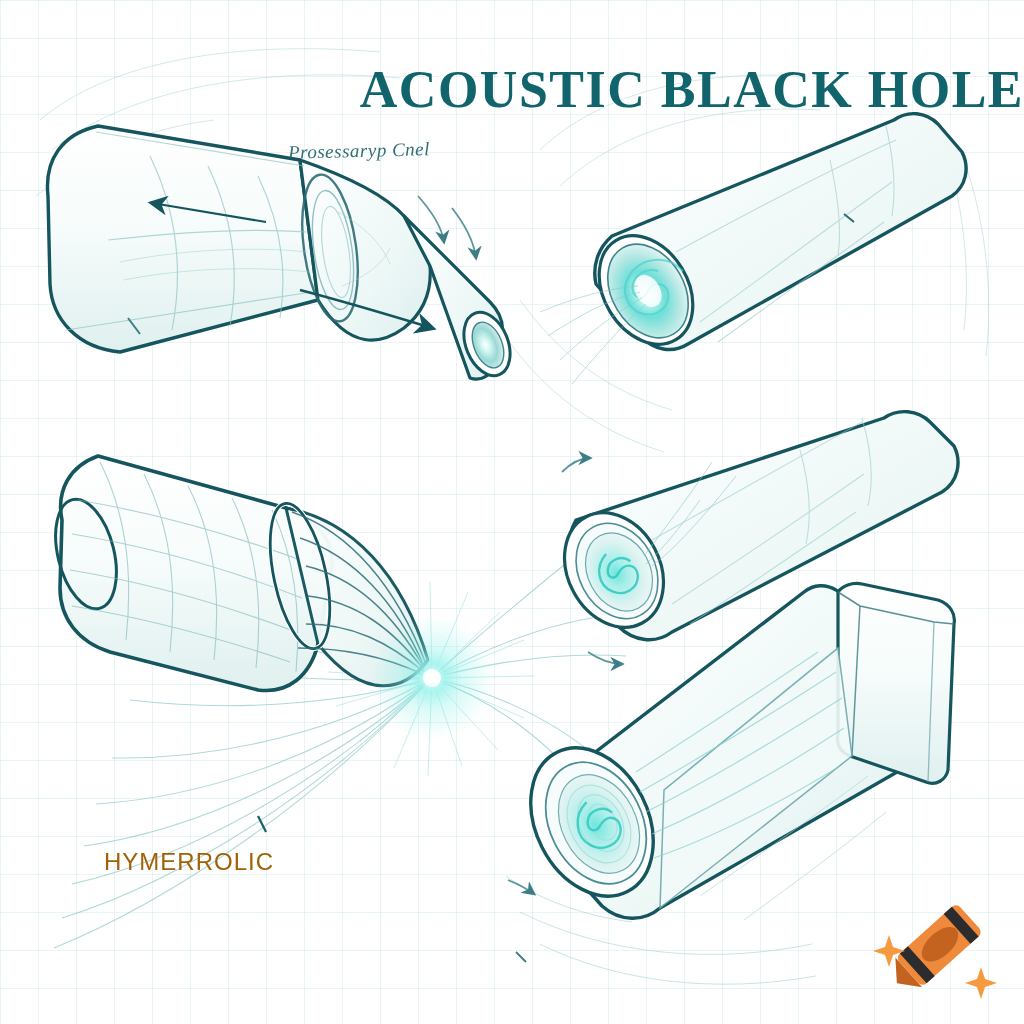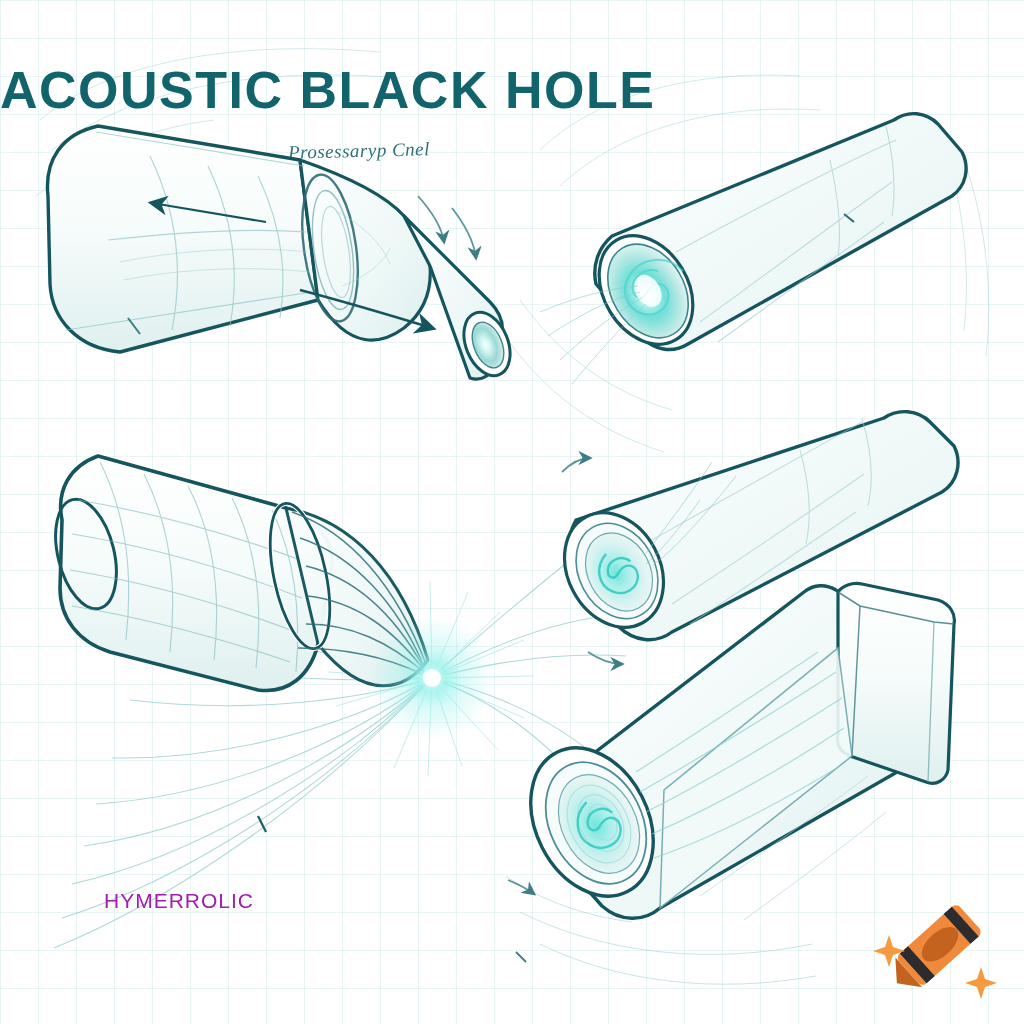--- a/index.html
+++ b/index.html
@@ -27,47 +27,47 @@
   }
   #art {
     position: absolute;
     inset: 0;
   }
   .title {
     position: absolute;
     left: 0;
     right: 0;
     top: 60px;
-    text-align: left;
+    text-align: right;
     font-size: 52px;
     font-weight: 700;
     letter-spacing: 1.5px;
     color: #12646c;
-    font-family: Liberation Sans, sans-serif;
+    font-family: Liberation Serif, serif;
     white-space: nowrap;
   }
   .hand-label {
     position: absolute;
     left: 288px;
     top: 140px;
     font-size: 19px;
     color: #1d5f66;
     font-family: "Liberation Serif", serif;
     font-style: italic;
     letter-spacing: 0.5px;
     transform: rotate(-1.5deg);
     opacity: 0.9;
   }
   .curve-label {
     position: absolute;
     left: 104px;
-    top: 884px;
-    font-size: 21px;
+    top: 845px;
+    font-size: 24px;
     line-height: 34px;
-    color: #a21caf;
+    color: #a16207;
     letter-spacing: 1px;
     font-family: "Liberation Sans", sans-serif;
   }
   .curve-label .l2 { display: block; padding-left: 22px; }
   #watermark { position: absolute; left: 865px; top: 885px; width: 140px; height: 120px; }
 </style>
 </head>
 <body>
 
 <div id="canvas">

